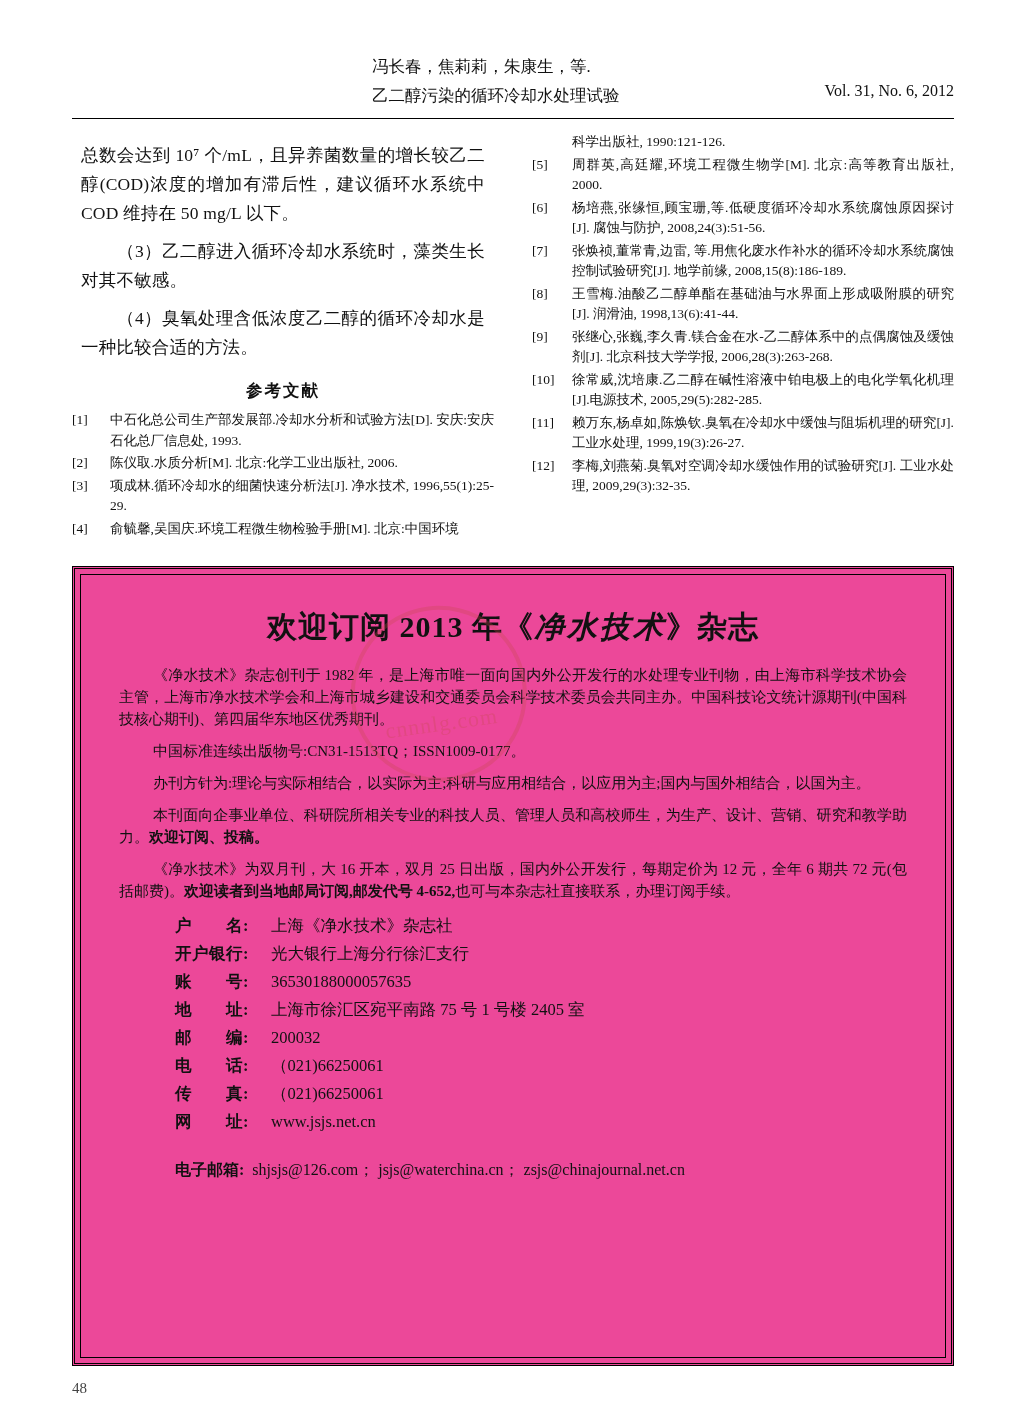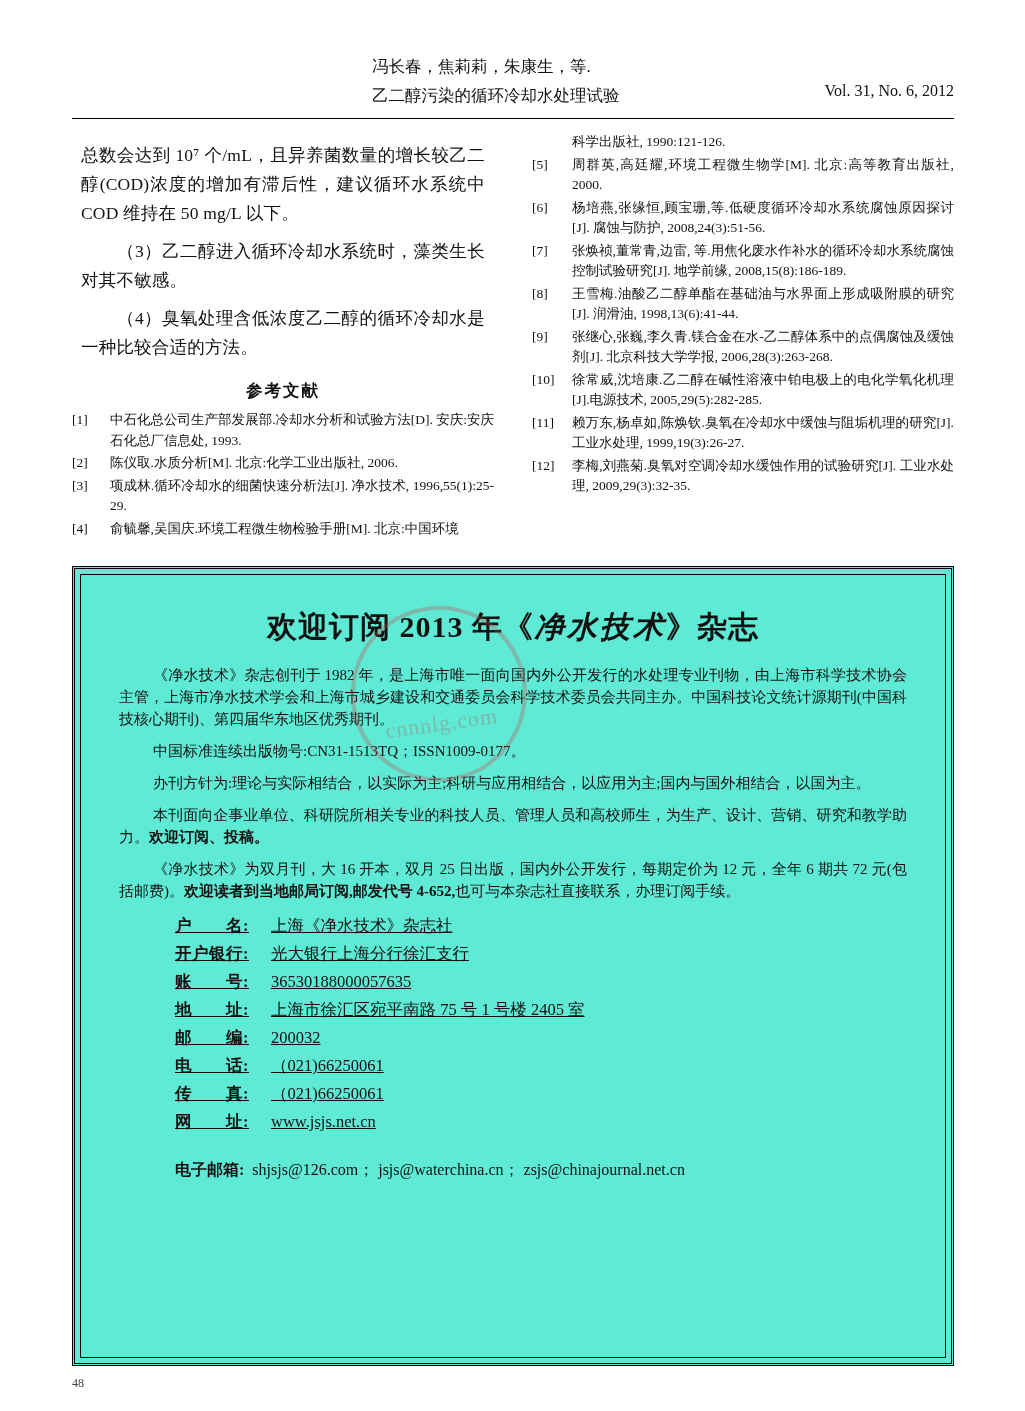--- a/index.html
+++ b/index.html
@@ -113,21 +113,21 @@
   
   .adbox {
     position: absolute;
     left: 72px;
     top: 566px;
     width: 882px;
     height: 800px;
     border: 3px double #000;
     box-sizing: border-box;
     padding: 20px 34px 10px 34px;
-    background: #5eead4;
+    background: #ec4899;
     overflow: hidden;
   }
   .adbox::before {
     content: "";
     position: absolute;
     left: 5px; top: 5px; right: 5px; bottom: 5px;
     border: 1px solid #000;
     pointer-events: none;
   }
   .ad-title {
@@ -153,21 +153,20 @@
   .bold { font-weight: bold; }
 
   .contact {
     margin-top: 6px;
     font-size: 16.5px;
     line-height: 28px;
   }
   .contact-row {
     display: flex;
     align-items: flex-start;
-    text-decoration: underline;
   }
   .contact-label {
     width: 96px;
     font-weight: bold;
     flex: 0 0 96px;
     margin-left: 66px;
     letter-spacing: 0.5px;
   }
   .contact-value { flex: 1 1 auto; }
   .email-row { margin-left: 66px; margin-top: 20px; font-size: 16px; }
@@ -198,22 +197,22 @@
     font-size: 22px;
     color: #c8494f;
     font-family: "Liberation Serif", serif;
     letter-spacing: 1px;
     transform: rotate(0deg);
   }
 
   .page-num {
     position: absolute;
     left: 72px;
-    bottom: 20px;
-    font-size: 12px;
+    bottom: 14px;
+    font-size: 15px;
     color: #444;
   }
 </style>
 </head>
 <body>
 
 <div class="page">
 
   <div class="header">
     <div class="header-center">

